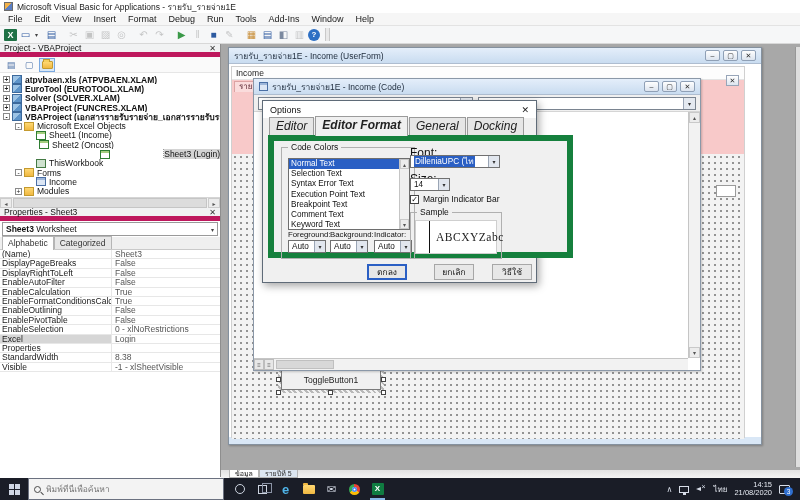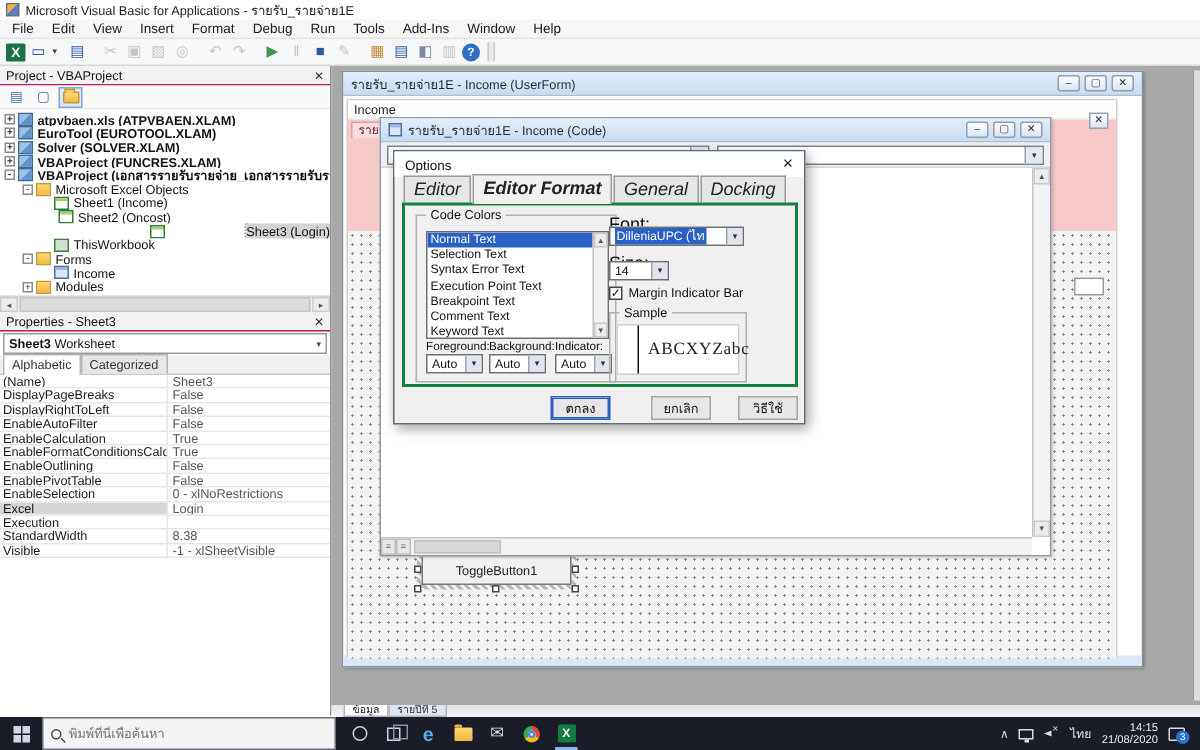--- a/index.html
+++ b/index.html
@@ -20,21 +20,21 @@
   .tb-green { color:#3a9948; }
   .tb-blue { color:#2d5aa0; }
   .tb-amber { color:#c78c36; }
   .tb-gray { color:#7c8aa0; }
   .tb-help { background:#2d6fc4; color:#fff; border-radius:50%; width:12px; height:12px; font-size:8px; font-weight:bold; }
   .tb-dd { font-size:6px; color:#444; margin-left:1px; }
   .tb-endcap { width:5px; height:13px; margin-left:4px; border-left:1px solid #c9c9c9; border-right:1px solid #c9c9c9; background:#e9e9e9; }
 
   
   .left-col { position:absolute; left:0; top:44px; width:221px; height:433px; background:#fff; border-right:1px solid #8e8e8e; }
-  .phead { height:13px; background:#f1f2f3; border-bottom:1px solid #be185d; display:flex; align-items:center; padding:0 4px; font-size:8.5px; color:#111; }
+  .phead { height:13px; background:#f1f2f3; border-bottom:5px solid #be185d; display:flex; align-items:center; padding:0 4px; font-size:8.5px; color:#111; }
   .phead .px { margin-left:auto; font-size:8px; font-weight:bold; color:#333; }
   .proj-icons { height:16px; background:#fafafa; border-bottom:1px solid #e6e6e6; display:flex; align-items:center; padding-left:3px; }
   .pico { width:16px; height:14px; display:flex; align-items:center; justify-content:center; font-size:9px; color:#4a6fa5; border:1px solid transparent; margin-right:2px; }
   .pico.active { border-color:#7aa9e0; background:#d9e8f7; }
   .fold { width:11px; height:8px; background:linear-gradient(#ffd873,#f0b841); border:1px solid #c49a2f; border-radius:1px; position:relative; display:inline-block; }
   .fold::before { content:""; position:absolute; top:-3px; left:0; width:5px; height:2px; background:#f6cf5e; border:1px solid #c49a2f; border-bottom:none; }
   .tree { height:124px; background:#fff; overflow:hidden; padding-top:2px; }
   .trow { display:flex; align-items:center; height:9.3px; font-size:8.5px; white-space:nowrap; overflow:hidden; }
   .trow.b { font-weight:bold; }
   .exp { width:7px; height:7px; border:1px solid #8a8a8a; background:#fff; font-size:6.5px; line-height:5px; text-align:center; margin-right:2px; flex:none; color:#222; }
@@ -99,21 +99,21 @@
   .split { width:10px; background:#e7e7e7; border:1px solid #bdbdbd; font-size:6px; display:flex; align-items:center; justify-content:center; color:#666; flex:none; }
   .cw-thumb { width:58px; background:#d8d8d8; border:1px solid #c0c0c0; margin:1px 0 1px 2px; }
 
   
   .dialog { position:absolute; left:41px; top:56px; width:275px; height:183px; background:#f0f0f0; border:1px solid #5f6b78; box-shadow:2px 3px 8px rgba(0,0,0,.35); z-index:50; }
   .dlg-title { height:17px; background:#fff; display:flex; align-items:center; padding:0 7px; font-size:9px; color:#111; }
   .dlg-x { margin-left:auto; font-size:9px; color:#222; }
   .dlg-tabs { position:absolute; left:6px; top:19px; display:flex; align-items:flex-end; height:15px; }
   .dtab { font-size:12px; padding:1px 6px 2px 6px; border:1px solid #9b9b9b; border-bottom:none; background:#e6e6e6; margin-right:1px; color:#222;font-style:italic; }
   .dtab.active { background:#f0f0f0; position:relative; z-index:3; margin-bottom:-1px; padding-bottom:4px; font-weight:bold; }
-  .dlg-content { position:absolute; left:5px; top:34px; width:264px; height:123px; border:2px solid #15803d; background:#f0f0f0; }
+  .dlg-content { position:absolute; left:5px; top:34px; width:305px; height:123px; border:6px solid #15803d; background:#f0f0f0; }
   .group { position:absolute; border:1px solid #b0b0b0; }
   .legend { position:absolute; top:-6px; left:6px; background:#f0f0f0; padding:0 3px; font-size:8.5px; color:#111; }
   .cc-group { left:7px; top:6px; width:134px; height:112px; }
   .listbox { position:absolute; left:6px; top:10px; width:122px; height:72px; background:#fff; border:1px solid #6e6e6e; overflow:hidden; }
   .lbitem { font-size:8.2px; line-height:10.2px; padding-left:2px; white-space:nowrap; overflow:hidden; color:#111; }
   .lbitem.sel { background:var(--accent,#2a5fc4); color:#fff; }
   .lb-sb { position:absolute; right:0; top:0; bottom:0; width:10px; background:#f0f0f0; border-left:1px solid #c5c5c5; }
   .lb-sb .varr { height:10px; }
   .ccc { position:absolute; bottom:5px; width:38px; }
   .ccc-l { position:absolute; top:-10px; left:0; font-size:7.8px; white-space:nowrap; color:#111; }
@@ -349,21 +349,21 @@
         </div>
         <div class="prow">
           <span class="pname">EnableSelection</span>
           <span class="pval">0 - xlNoRestrictions</span>
         </div>
         <div class="prow sel">
           <span class="pname">Excel</span>
           <span class="pval">Login</span>
         </div>
         <div class="prow">
-          <span class="pname">Execution</span>
+          <span class="pname">Properties</span>
           <span class="pval"></span>
         </div>
         <div class="prow">
           <span class="pname">StandardWidth</span>
           <span class="pval">8.38</span>
         </div>
         <div class="prow">
           <span class="pname">Visible</span>
           <span class="pval">-1 - xlSheetVisible</span>
         </div>

